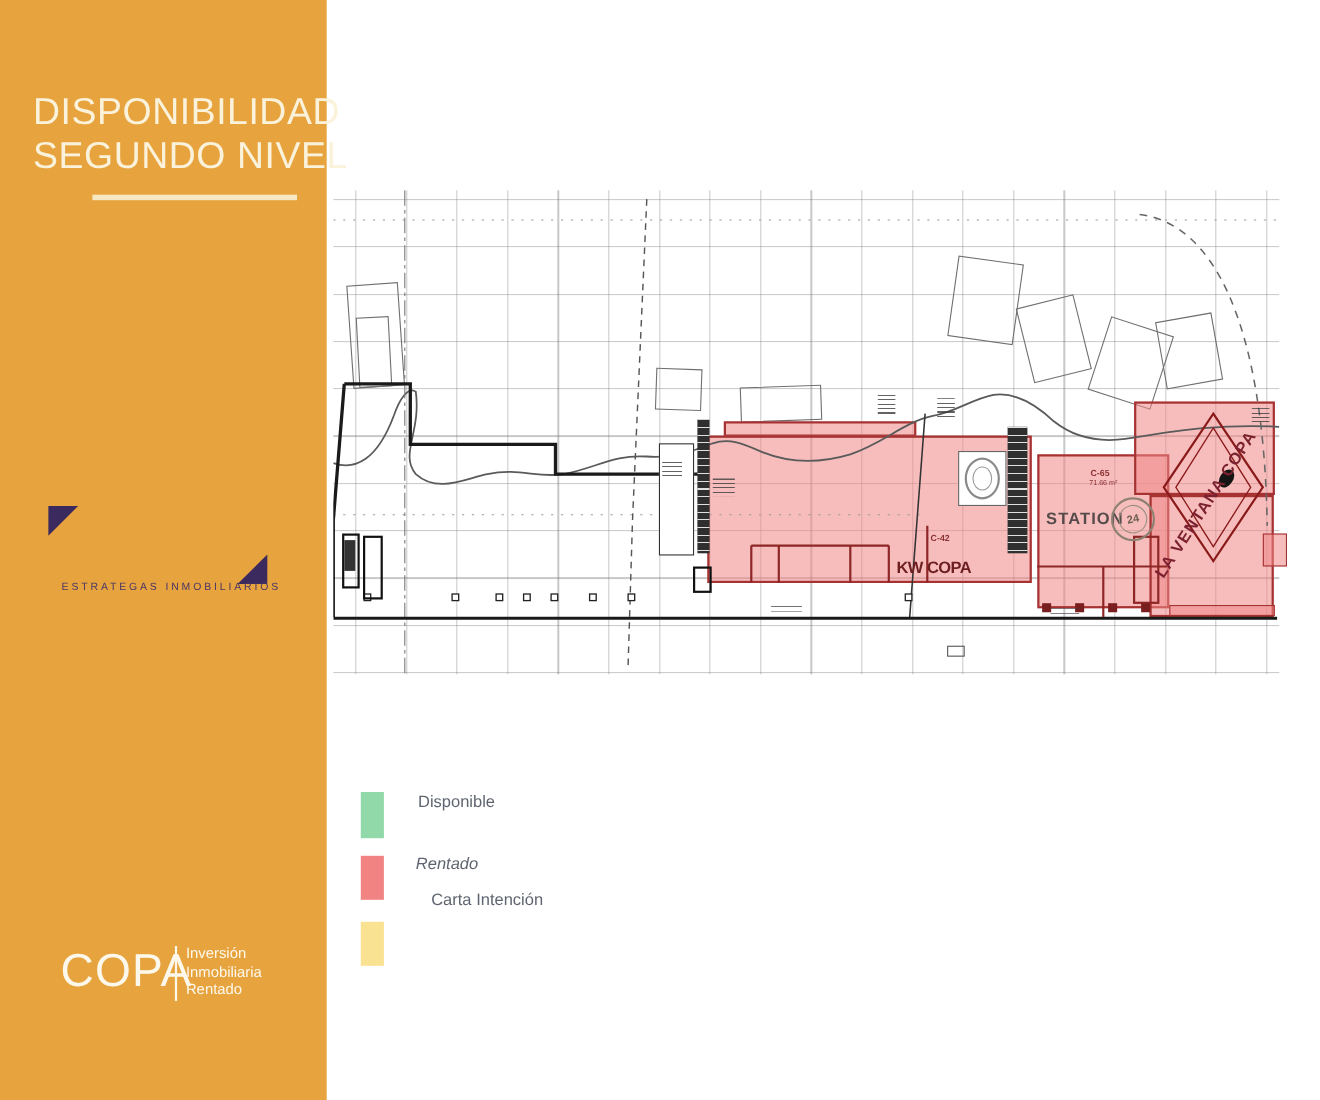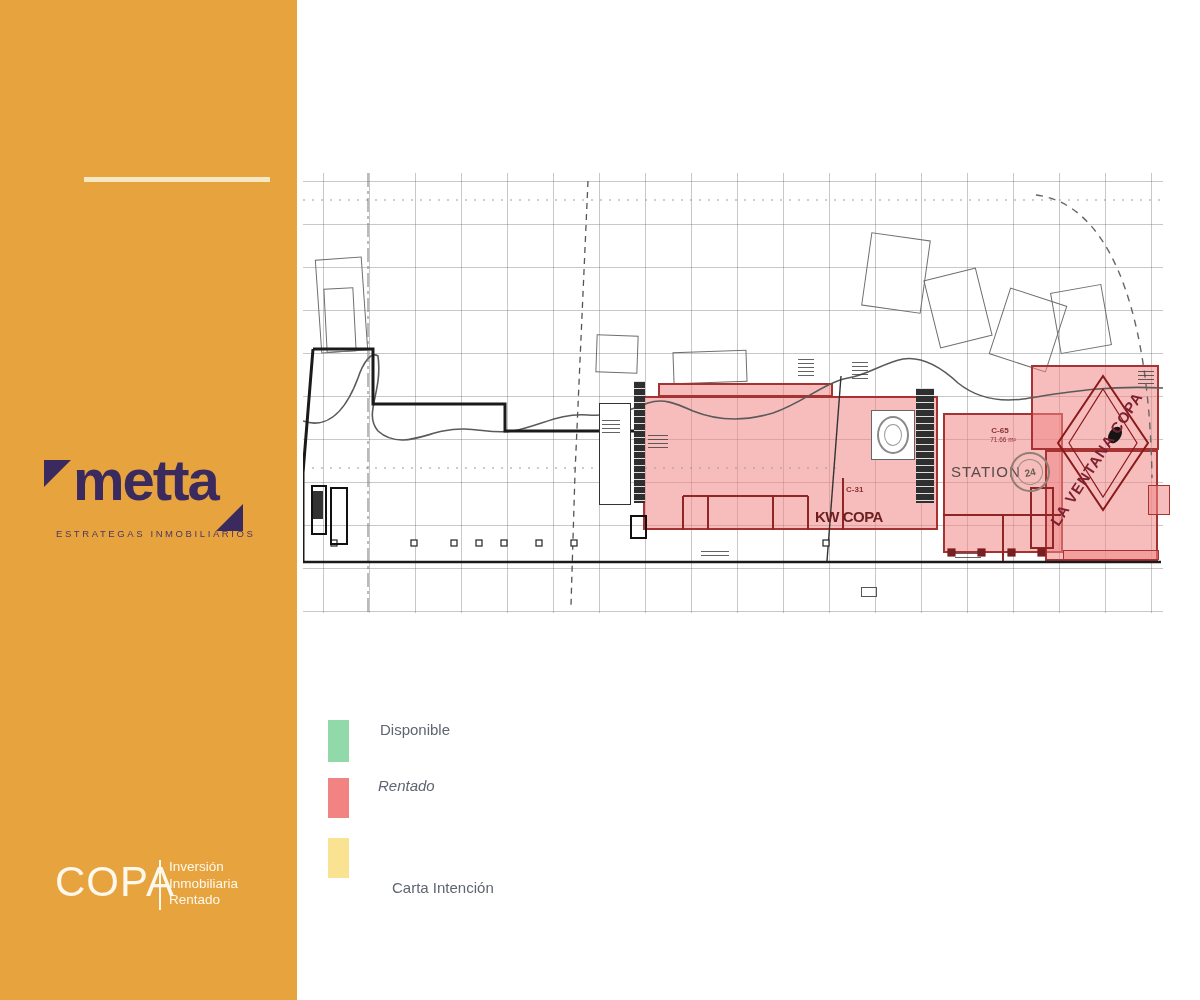--- a/index.html
+++ b/index.html
@@ -58,25 +58,28 @@
   .smudge{position:absolute;z-index:5;
           background-image:repeating-linear-gradient(to bottom, rgba(60,60,60,.8) 0 1px, transparent 1px 4px);}
   .rot-text{transform-origin:center;font-weight:bold;}
 </style>
 </head>
 <body>
 
 <div class="stage">
 
   <div class="left-panel">
+    <div class="title">
+      <div class="t-line">DISPONIBILIDAD</div>
+      <div class="t-line">SEGUNDO NIVEL</div>
+    </div>
     <div class="title-underline"></div>
 
     <div class="metta">
       <span class="tri1"></span>
-      <span class="word">metta</span>
       <span class="tri2"></span>
       <span class="tagline">ESTRATEGAS INMOBILIARIOS</span>
     </div>
 
     <div class="kiva">
       <span class="name">COPA</span>
       <span class="bar"></span>
       <span class="tag">
         <span>Inversión</span><br>
         <span>Inmobiliaria</span><br>
@@ -168,25 +171,25 @@
     <div class="structure stairs" style="left:331px;top:208px;width:11px;height:122px;"></div>
     <div class="structure" style="left:327px;top:342px;width:17px;height:24px;border:2px solid #111;"></div>
     <div class="structure emblem-box" style="left:568px;top:237px;width:44px;height:50px;">
       <div class="emblem-circle">
           <div class="emblem-inner"></div>
         </div>
     </div>
     <div class="structure stairs" style="left:613px;top:215px;width:18px;height:115px;"></div>
 
 
-    <div class="plan-label" style="left:543px;top:312px;font-size:8px;color:#8A2F2F;font-weight:bold;">C-31</div>
+    <div class="plan-label" style="left:543px;top:312px;font-size:8px;color:#8A2F2F;font-weight:bold;">C-42</div>
     <div class="plan-label" style="left:512px;top:335px;font-size:15px;font-weight:bold;color:#6D1F1F;letter-spacing:-.5px;">KW COPA</div>
     <div class="plan-label" style="left:640px;top:253px;width:114px;text-align:center;font-size:8px;color:#8A2F2F;font-weight:bold;">C-65</div>
     <div class="plan-label" style="left:640px;top:263px;width:120px;text-align:center;font-size:6.5px;color:#8A2F2F;">71.66 m²</div>
-    <div class="plan-label" style="left:648px;top:290px;font-size:15px;font-weight:normal;color:#564A4A;letter-spacing:1px;">STATION</div>
+    <div class="plan-label" style="left:648px;top:290px;font-size:15px;font-weight:bold;color:#564A4A;letter-spacing:1px;">STATION</div>
     <div class="station-circle">
       <div class="inner">24</div>
     </div>
     <div class="plan-label rot-text" style="left:688px;top:276px;width:215px;height:22px;text-align:center;transform:rotate(-57deg);
                 font-size:15px;color:#7C2130;letter-spacing:1px;">LA VENTANA COPA</div>
 
     <div class="smudge" style="left:495px;top:186px;width:16px;height:18px;"></div>
     <div class="smudge" style="left:549px;top:189px;width:16px;height:18px;"></div>
     <div class="smudge" style="left:345px;top:262px;width:20px;height:16px;"></div>
     <div class="smudge" style="left:299px;top:247px;width:18px;height:14px;"></div>
@@ -195,16 +198,16 @@
     <div class="smudge" style="left:835px;top:198px;width:16px;height:16px;"></div>
     <div class="structure" style="left:558px;top:414px;width:16px;height:10px;border:1px solid #555;"></div>
   </div>
 
   <div>
     <div class="legend-swatch" style="left: 328px; top: 720px; height: 42px; background: rgb(146, 217, 169);"></div>
     <div class="legend-label" style="left:380px;top:721px;">Disponible</div>
     <div class="legend-swatch" style="left: 328px; top: 778px; height: 40px; background: rgb(241, 131, 131);"></div>
     <div class="legend-label" style="left:378px;top:777px;font-style:italic;">Rentado</div>
     <div class="legend-swatch" style="left: 328px; top: 838px; height: 40px; background: rgb(249, 226, 145);"></div>
-    <div class="legend-label" style="left:392px;top:879px;">Carta Intención</div>
+    <div class="legend-label" style="left:392px;top:810px;">Carta Intención</div>
   </div>
 
 </div>
 
 </body></html>

